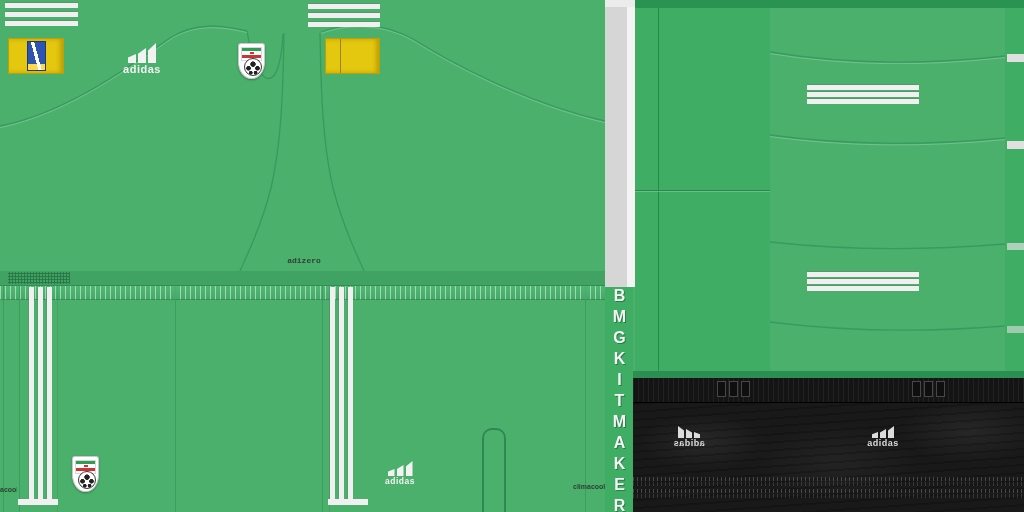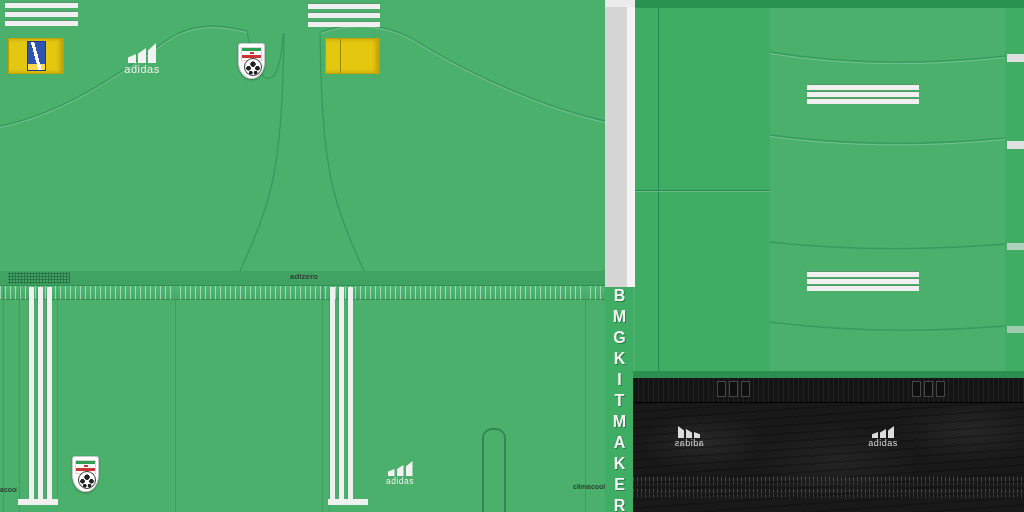--- a/index.html
+++ b/index.html
@@ -72,21 +72,21 @@
       linear-gradient(180deg, #2c54b0 0 78%, #ffd84d 78% 100%);
       border:1px solid #1d3a80;}
   .patch-line{position:absolute;top:0;bottom:0;width:1px;background:#8a7400;opacity:.8;}
   
   .adidas-logo{display:flex;flex-direction:column;align-items:center;}
   .abar{display:flex;align-items:flex-end;gap:2px;}
   .abar i{display:block;background:currentColor;clip-path:polygon(0 38%,100% 0,100% 100%,0 100%);}
   .abar.lg i{width:8px;} .abar.lg i:nth-child(1){height:9px;} .abar.lg i:nth-child(2){height:15px;} .abar.lg i:nth-child(3){height:20px;}
   .abar.md i{width:7px;} .abar.md i:nth-child(1){height:7px;}  .abar.md i:nth-child(2){height:11px;} .abar.md i:nth-child(3){height:15px;}
   .abar.sm i{width:6px;} .abar.sm i:nth-child(1){height:6px;}  .abar.sm i:nth-child(2){height:9px;}  .abar.sm i:nth-child(3){height:12px;}
-  .aword{font-weight:normal;letter-spacing:.5px;}
+  .aword{font-weight:bold;letter-spacing:.5px;}
   .logo-white{color:#f2f2f2;}
   .logo-sock{color:#dcdcdc;}
   .mirror{transform:scaleX(-1);}
   
   .iran-badge{width:27px;height:36px;}
   .iran-badge .shield{position:absolute;inset:0;background:#fff;border:1px solid #c9c9c9;
     border-radius:3px 3px 13px 13px / 3px 3px 17px 17px;box-shadow:0 1px 2px rgba(0,0,0,.3);overflow:hidden;}
   .iran-flag{position:absolute;left:2px;right:2px;top:3px;height:12px;border:1px solid #d8d8d8;}
   .iran-flag .fg{height:3px;background:#2f9e53;}
   .iran-flag .fw{height:4px;background:#fff;position:relative;}
@@ -173,21 +173,21 @@
     <div class="shield">
       <div class="iran-flag">
           <div class="fg"></div>
           <div class="fw"></div>
           <div class="fr"></div>
         </div>
       <div class="ball"></div>
     </div>
   </div>
 
-  <div class="abs tech-label" style="left:282px;top:272px;width:44px;font-size:8px;text-align:center;">adizero</div>
+  <div class="abs tech-label" style="left:282px;top:256px;width:44px;font-size:8px;text-align:center;font-family:Liberation Mono, monospace;">adizero</div>
 
   <div class="abs stripes-v" style="left:29px;top:287px;height:212px;">
       <i></i>
       <i></i>
       <i></i>
     </div>
   <div class="abs stripe-endbar" style="left:18px;top:499px;width:40px;"></div>
 
   <div class="abs stripes-v" style="left:330px;top:287px;height:212px;">
       <i></i>

